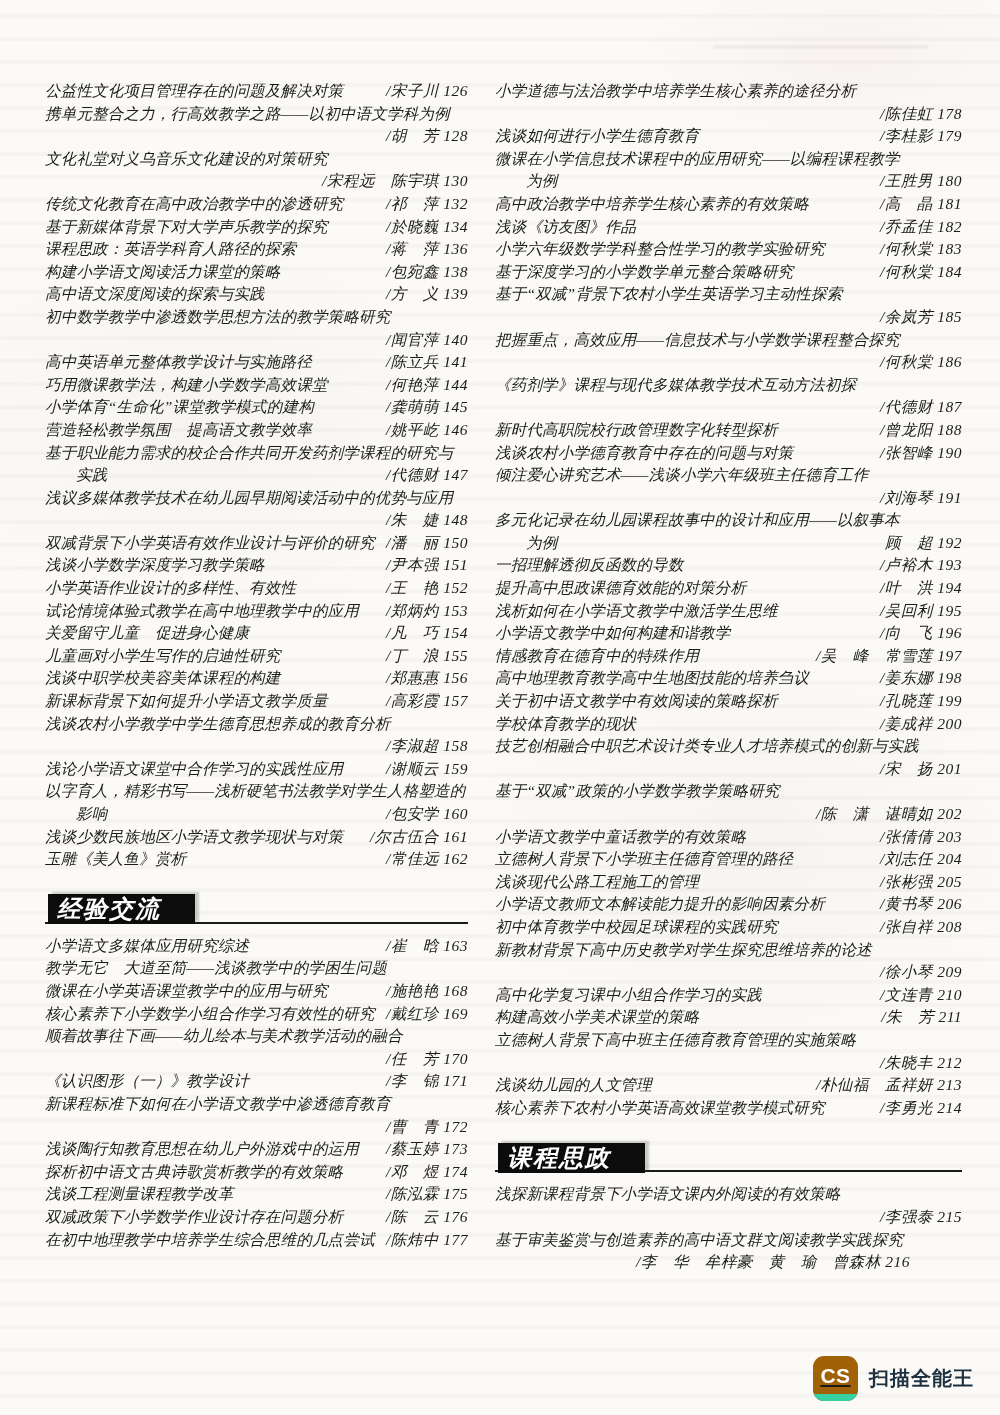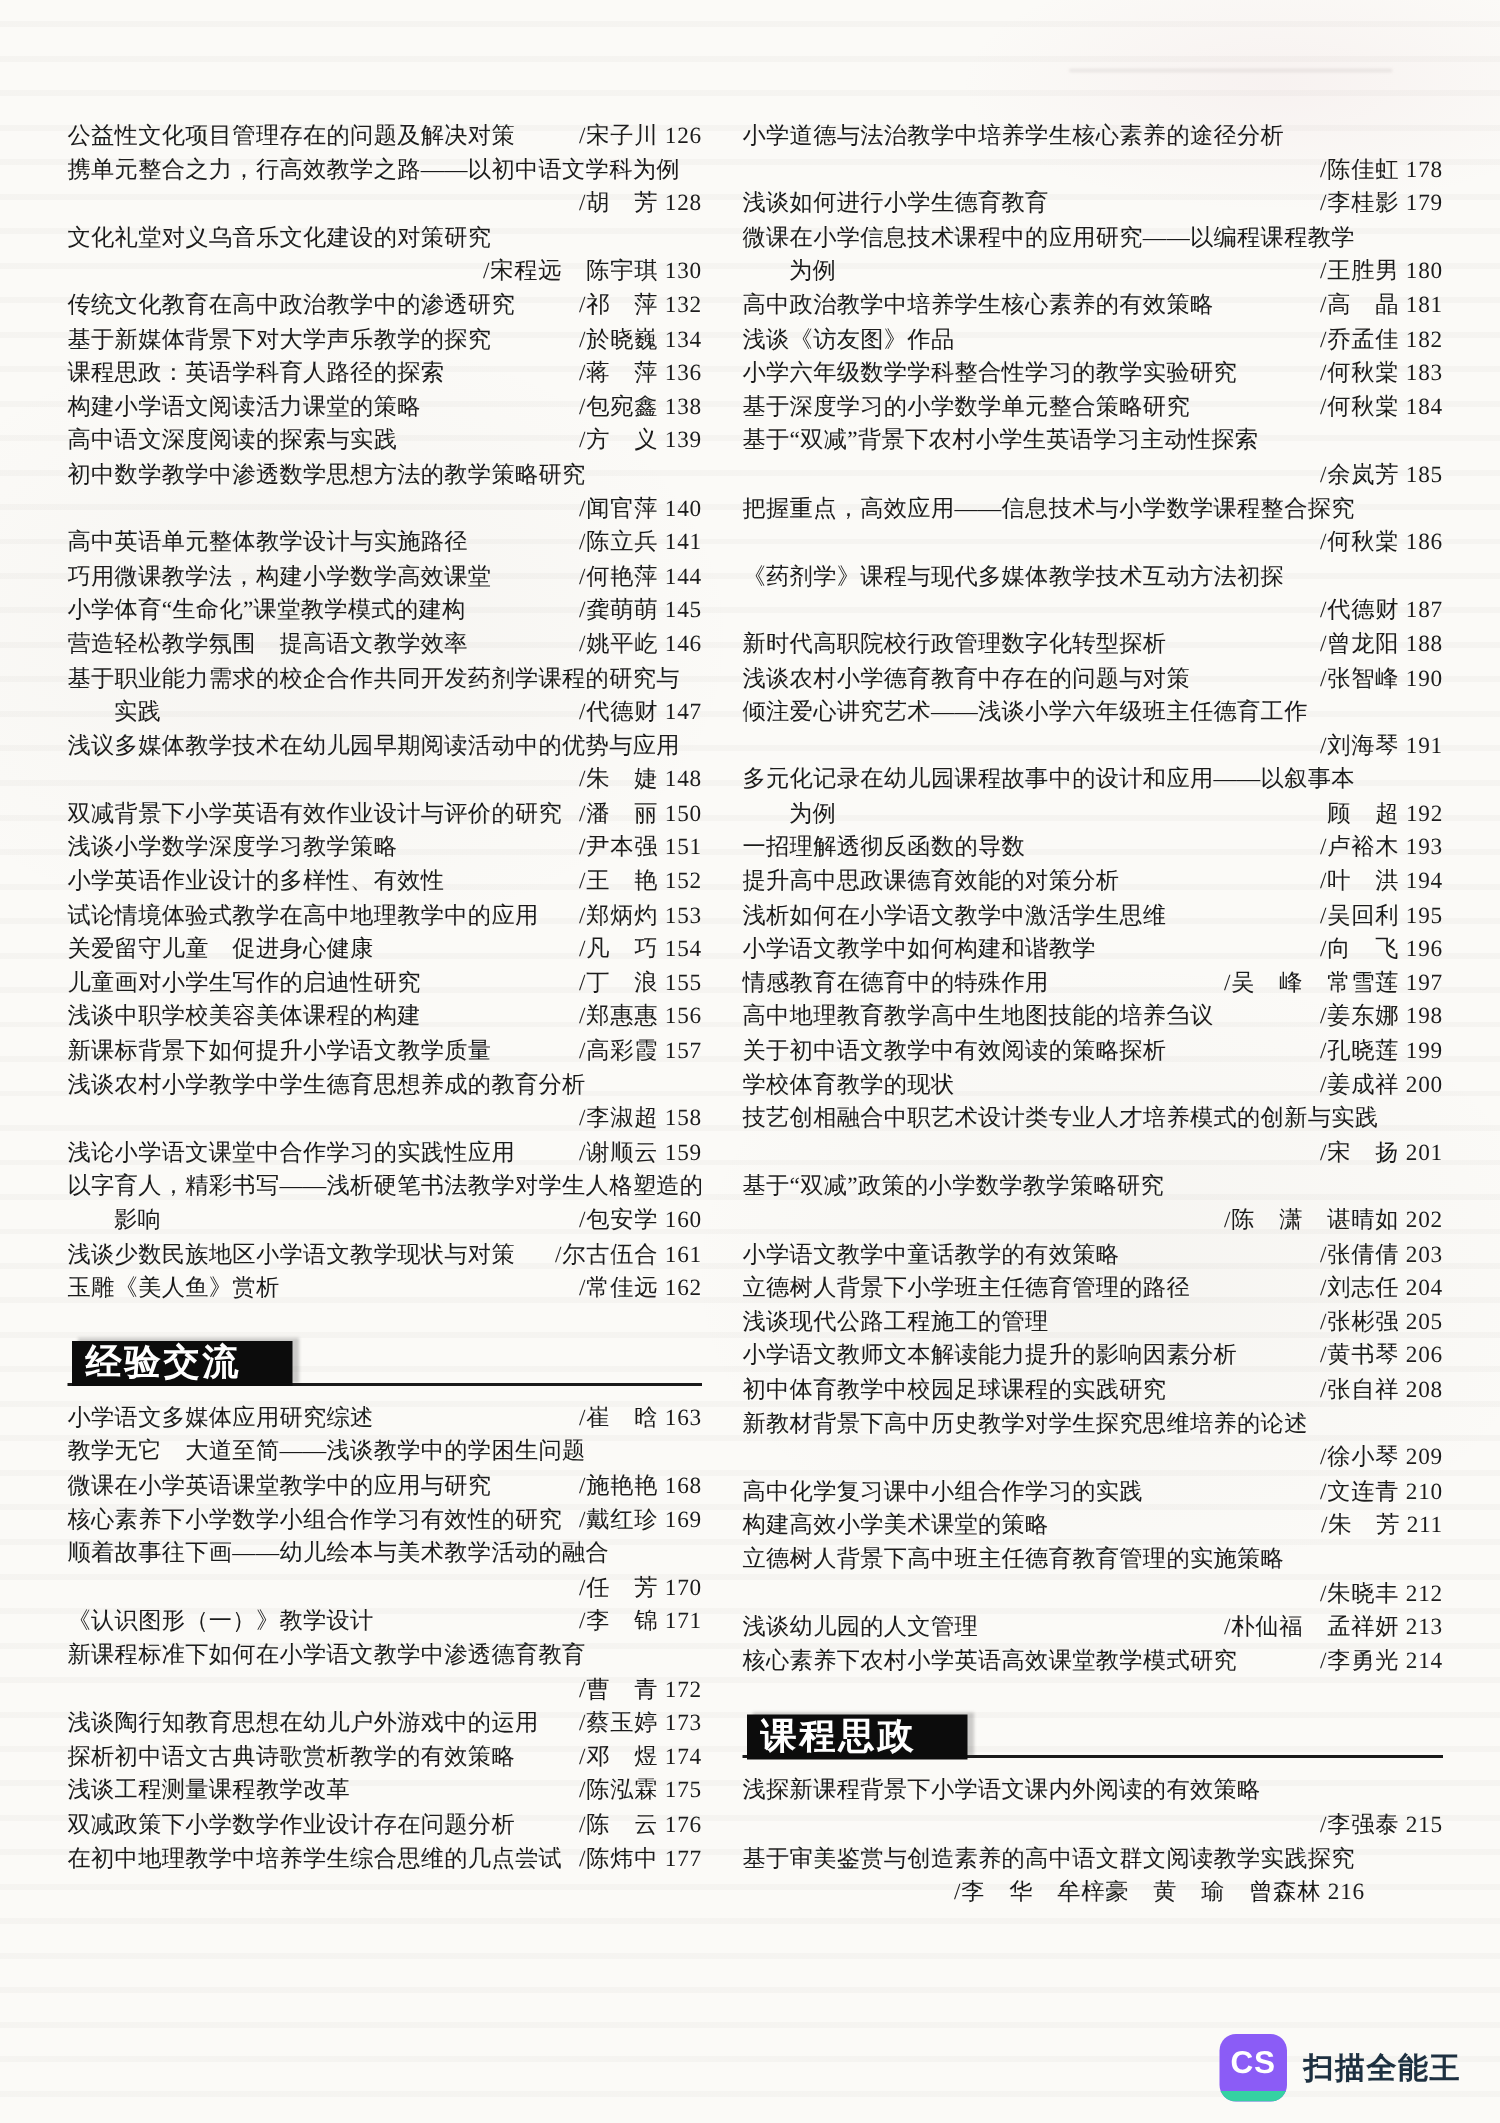--- a/index.html
+++ b/index.html
@@ -12,21 +12,21 @@
   
   .noise{
     position:absolute;inset:0;pointer-events:none;
     background:
       radial-gradient(ellipse 300px 120px at 85% 4%, rgba(216,170,182,0.10), transparent 70%),
       radial-gradient(ellipse 420px 300px at 20% 30%, rgba(150,140,130,0.05), transparent 70%),
       radial-gradient(ellipse 420px 300px at 75% 60%, rgba(150,140,130,0.05), transparent 70%),
       repeating-linear-gradient(0deg, transparent 0 17px, rgba(120,112,104,0.045) 17px 21px, transparent 21px 23px);
   }
   .page{position:absolute;top:80px;left:45px;right:38px;}
-  .cols{display:flex;gap:27px;}
+  .cols{display:flex;gap:27px;font-style:italic;}
   .col{display:flex;flex-direction:column;}
   .col-left{width:423px;}
   .col-right{width:467px;}
   .row{
     display:flex;justify-content:space-between;align-items:baseline;
     line-height:22.6px;font-size:15.5px;white-space:nowrap;
   }
   .row .t{letter-spacing:0.2px;}
   .row .a{margin-left:auto;letter-spacing:0.5px;}
   .row .indent{padding-left:31px;}
@@ -446,18 +446,18 @@
           </div>
           <div class="row">
             <span class="a offset">/李　华　牟梓豪　黄　瑜　曾森林 216</span>
           </div>
         </div>
     </div>
   </div>
 </div>
 
 <div class="watermark">
-  <div class="cs-logo" style="background: #8b5cf6;">
+  <div class="cs-logo" style="background: #a16207; text-decoration: underline;">
     <span class="cs">CS</span>
     <span class="strip" style="background: rgb(53, 209, 162);"></span>
   </div>
   <div class="cs-brand" style="color: rgb(29, 48, 64);">扫描全能王</div>
 </div>
 
 </body></html>

